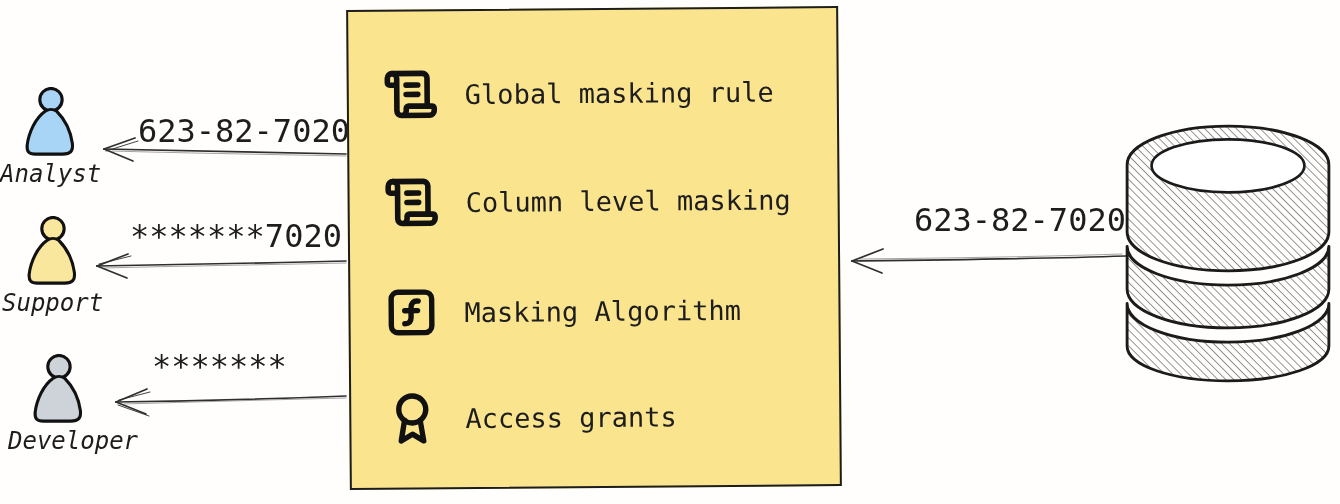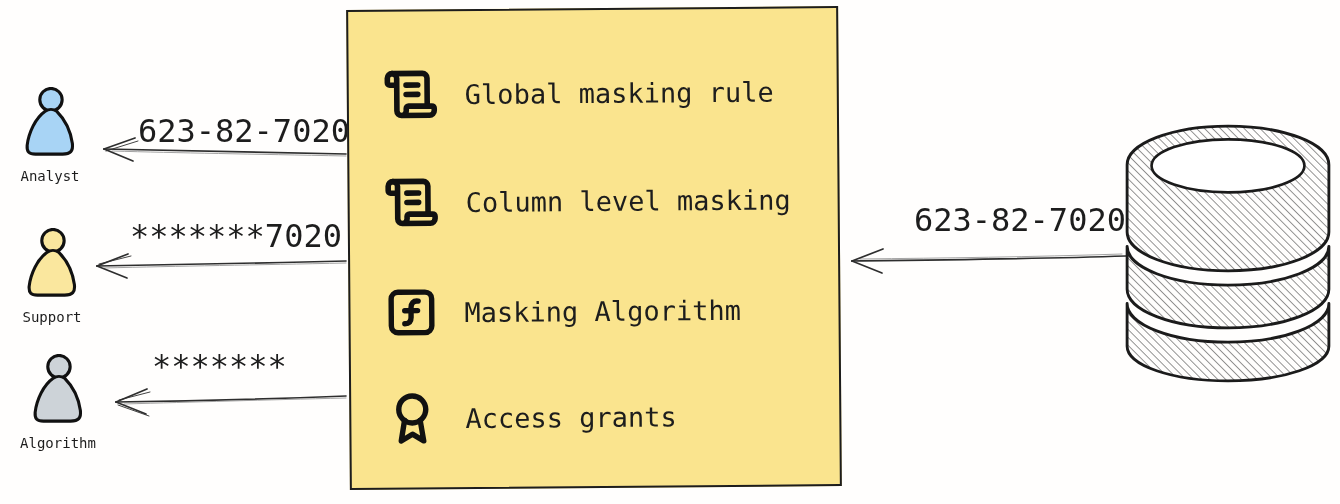--- a/index.html
+++ b/index.html
@@ -21,21 +21,21 @@
   .policy-row{
     position:absolute;left:0;width:100%;height:70px;
     display:flex;align-items:center;gap:26px;padding-left:34px;
     box-sizing:border-box;
   }
   .policy-row svg{flex:0 0 auto;}
   .policy-label{font-size:27px;white-space:nowrap;}
   
   .persona{width:100px;text-align:center;}
   .persona svg{display:block;margin:0 auto;}
-  .persona-label{font-size:14px;margin-top:11px;white-space:nowrap;}
+  .persona-label{font-size:24px;margin-top:3px;white-space:nowrap;font-style:italic;}
   
   .masked-value{font-size:32px;white-space:nowrap;}
   .arrows{left:0;top:0;pointer-events:none;}
 </style>
 </head>
 <body>
 
 <svg class="abs arrows" width="1340" height="504" viewBox="0 0 1340 504" fill="none">
 
   <g stroke="#2e2e2e" stroke-width="1.7" stroke-linecap="round">
@@ -72,34 +72,34 @@
 </svg>
 
 <div class="abs persona" style="left:0;top:87px;">
   <svg width="64" height="70" viewBox="0 0 64 72" stroke="#111" stroke-width="3.2" stroke-linejoin="round">
     <circle cx="33" cy="13" r="11.5" fill="#A8D4F5"></circle>
     <path d="M27,25 C17,32 10,47 8.5,60 C8,67 10.5,69 17,69 L45,69 C53,69 56,66 55,58 C53,44 46,32 39,25 C35.5,22.5 30.5,22.5 27,25 Z" fill="#A8D4F5"></path>
   </svg>
   <div class="persona-label">Analyst</div>
 </div>
 
-<div class="abs persona" style="left:2px;top:228px;">
+<div class="abs persona" style="left:2px;top:216px;">
   <svg width="64" height="70" viewBox="0 0 64 72" stroke="#111" stroke-width="3.2" stroke-linejoin="round">
     <circle cx="33" cy="13" r="11.5" fill="#FAE79E"></circle>
     <path d="M27,25 C17,32 10,47 8.5,60 C8,67 10.5,69 17,69 L45,69 C53,69 56,66 55,58 C53,44 46,32 39,25 C35.5,22.5 30.5,22.5 27,25 Z" fill="#FAE79E"></path>
   </svg>
   <div class="persona-label">Support</div>
 </div>
 
 <div class="abs persona" style="left:8px;top:354px;">
   <svg width="64" height="70" viewBox="0 0 64 72" stroke="#111" stroke-width="3.2" stroke-linejoin="round">
     <circle cx="33" cy="13" r="11.5" fill="#CDD3D8"></circle>
     <path d="M27,25 C17,32 10,47 8.5,60 C8,67 10.5,69 17,69 L45,69 C53,69 56,66 55,58 C53,44 46,32 39,25 C35.5,22.5 30.5,22.5 27,25 Z" fill="#CDD3D8"></path>
   </svg>
-  <div class="persona-label">Algorithm</div>
+  <div class="persona-label">Developer</div>
 </div>
 
 <div class="abs masked-value" style="left:138px;top:112px;">623-82-7020</div>
 <div class="abs masked-value" style="left:130px;top:217px;">*******7020</div>
 <div class="abs masked-value" style="left:152px;top:347px;">*******</div>
 <div class="abs masked-value" style="left:914px;top:201px;">623-82-7020</div>
 
 <div class="abs policy-box">
 
   <div class="policy-row" style="top:48px;">

